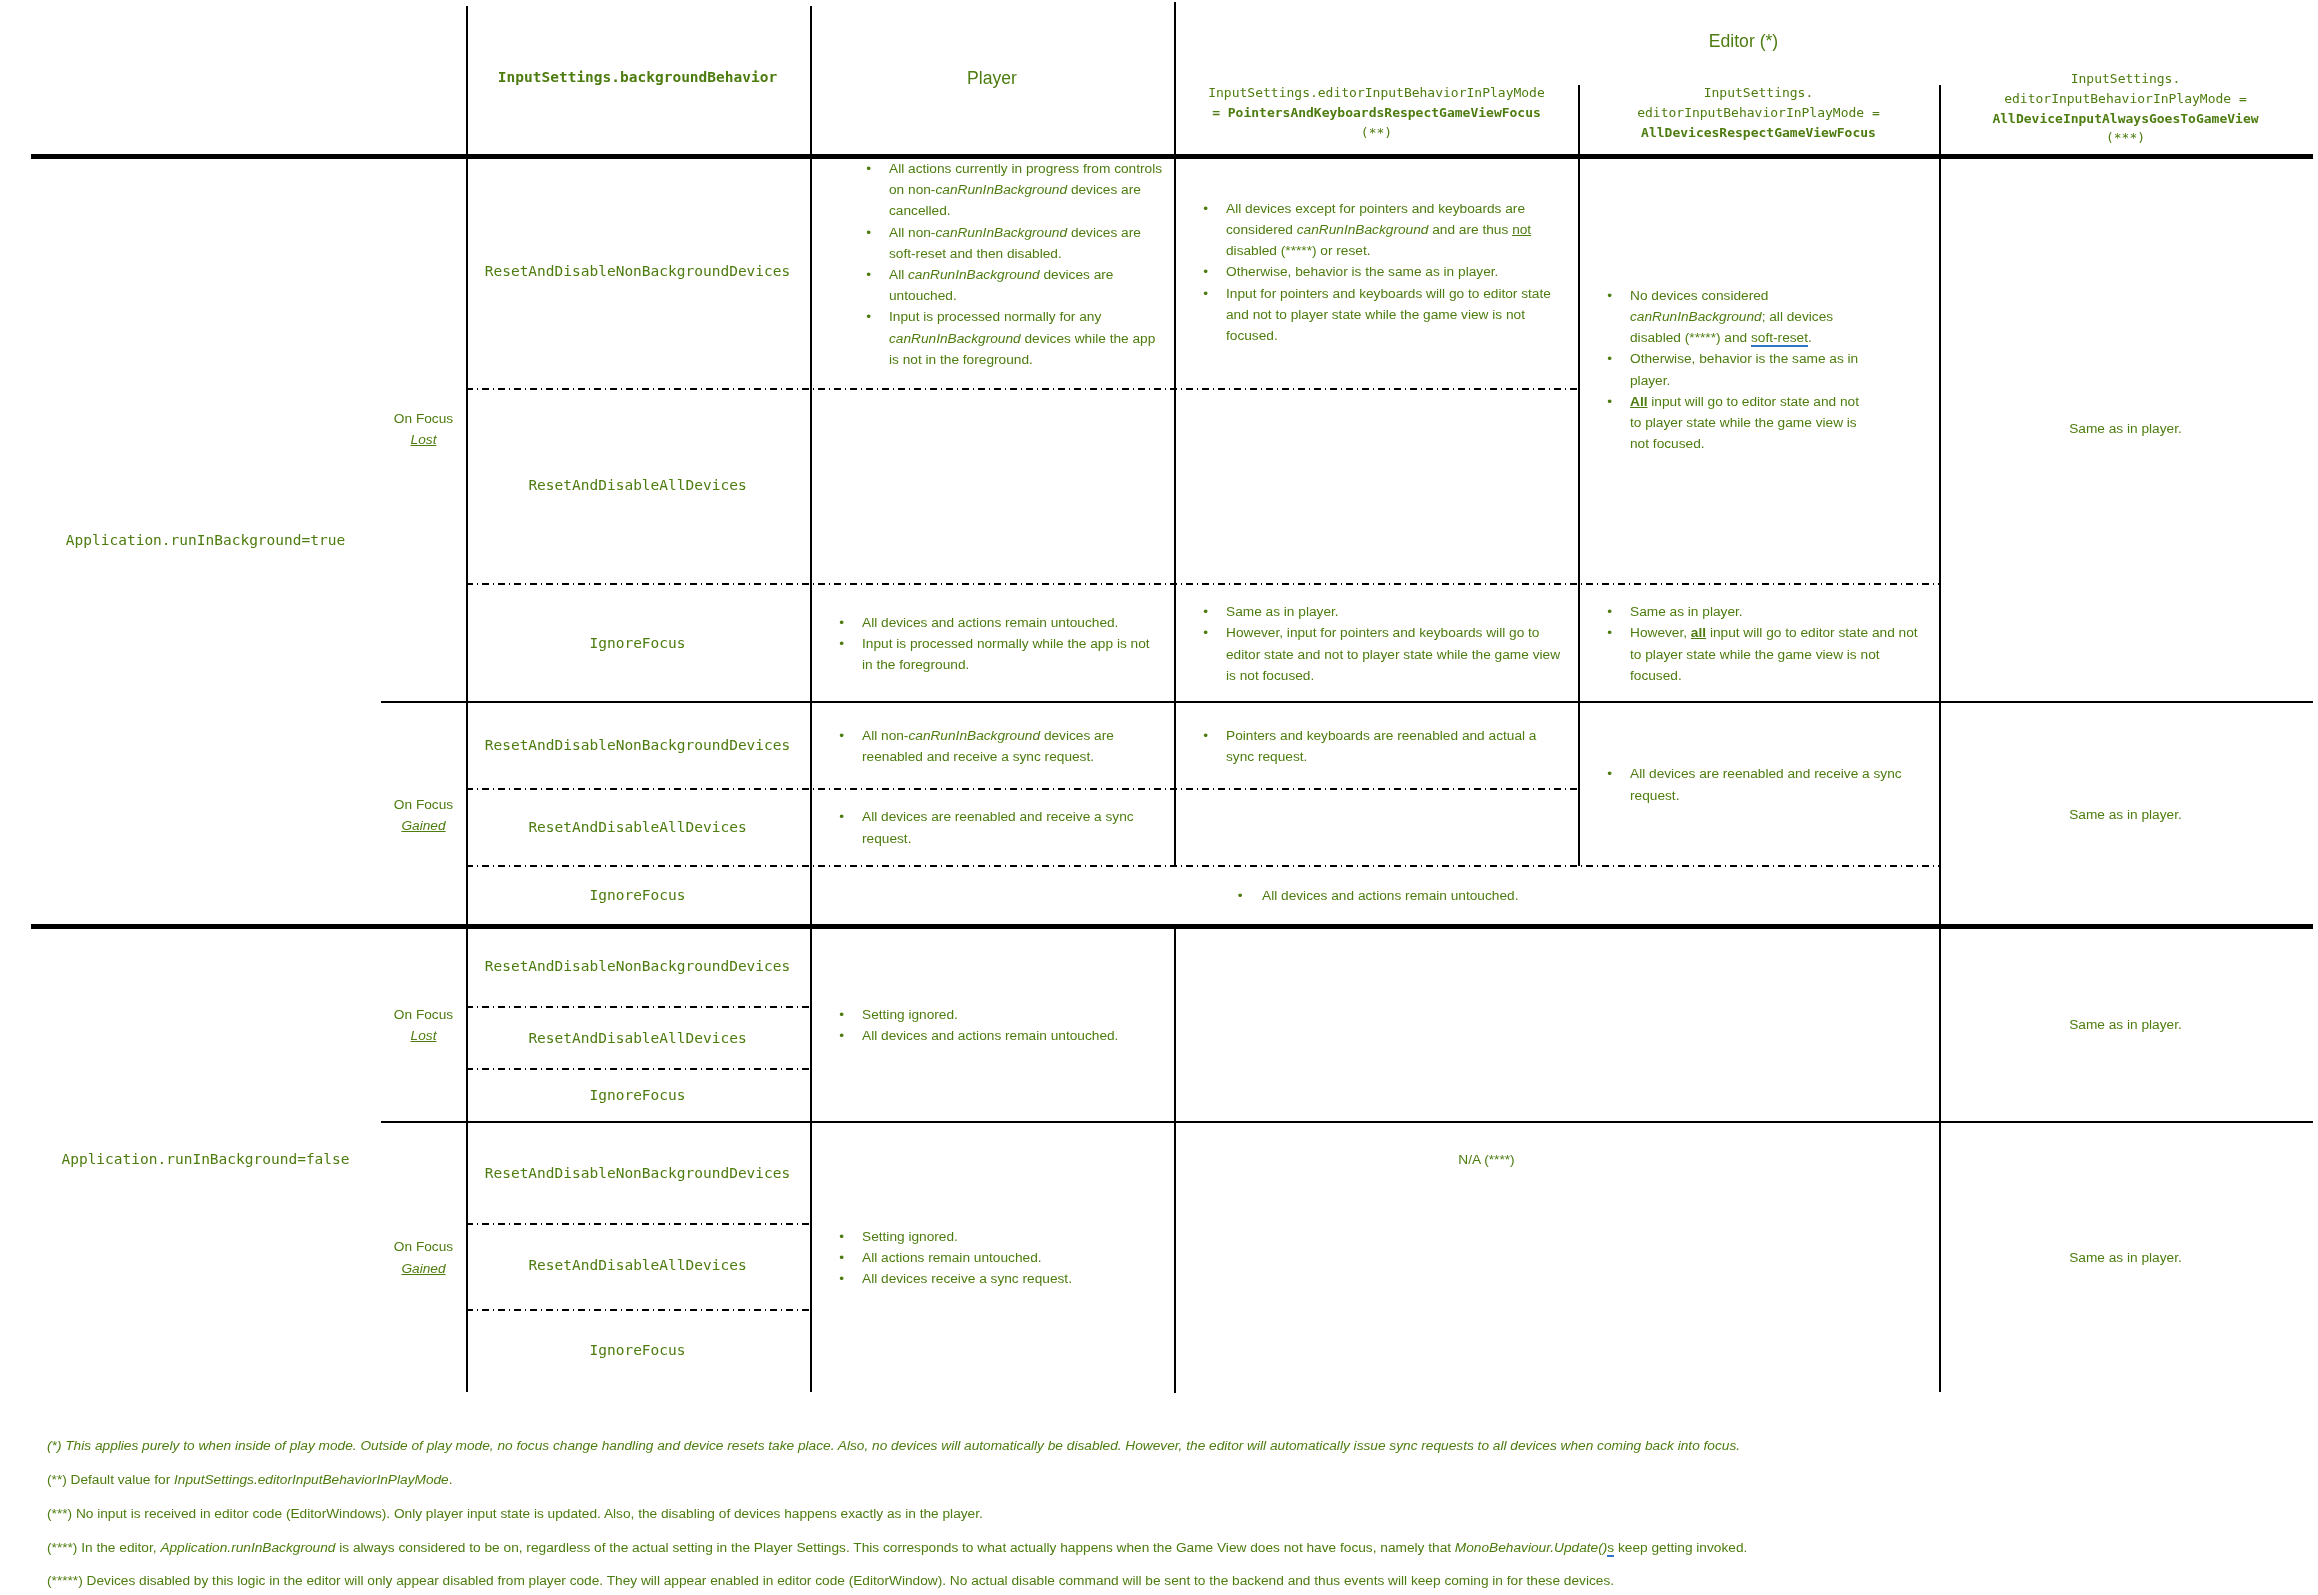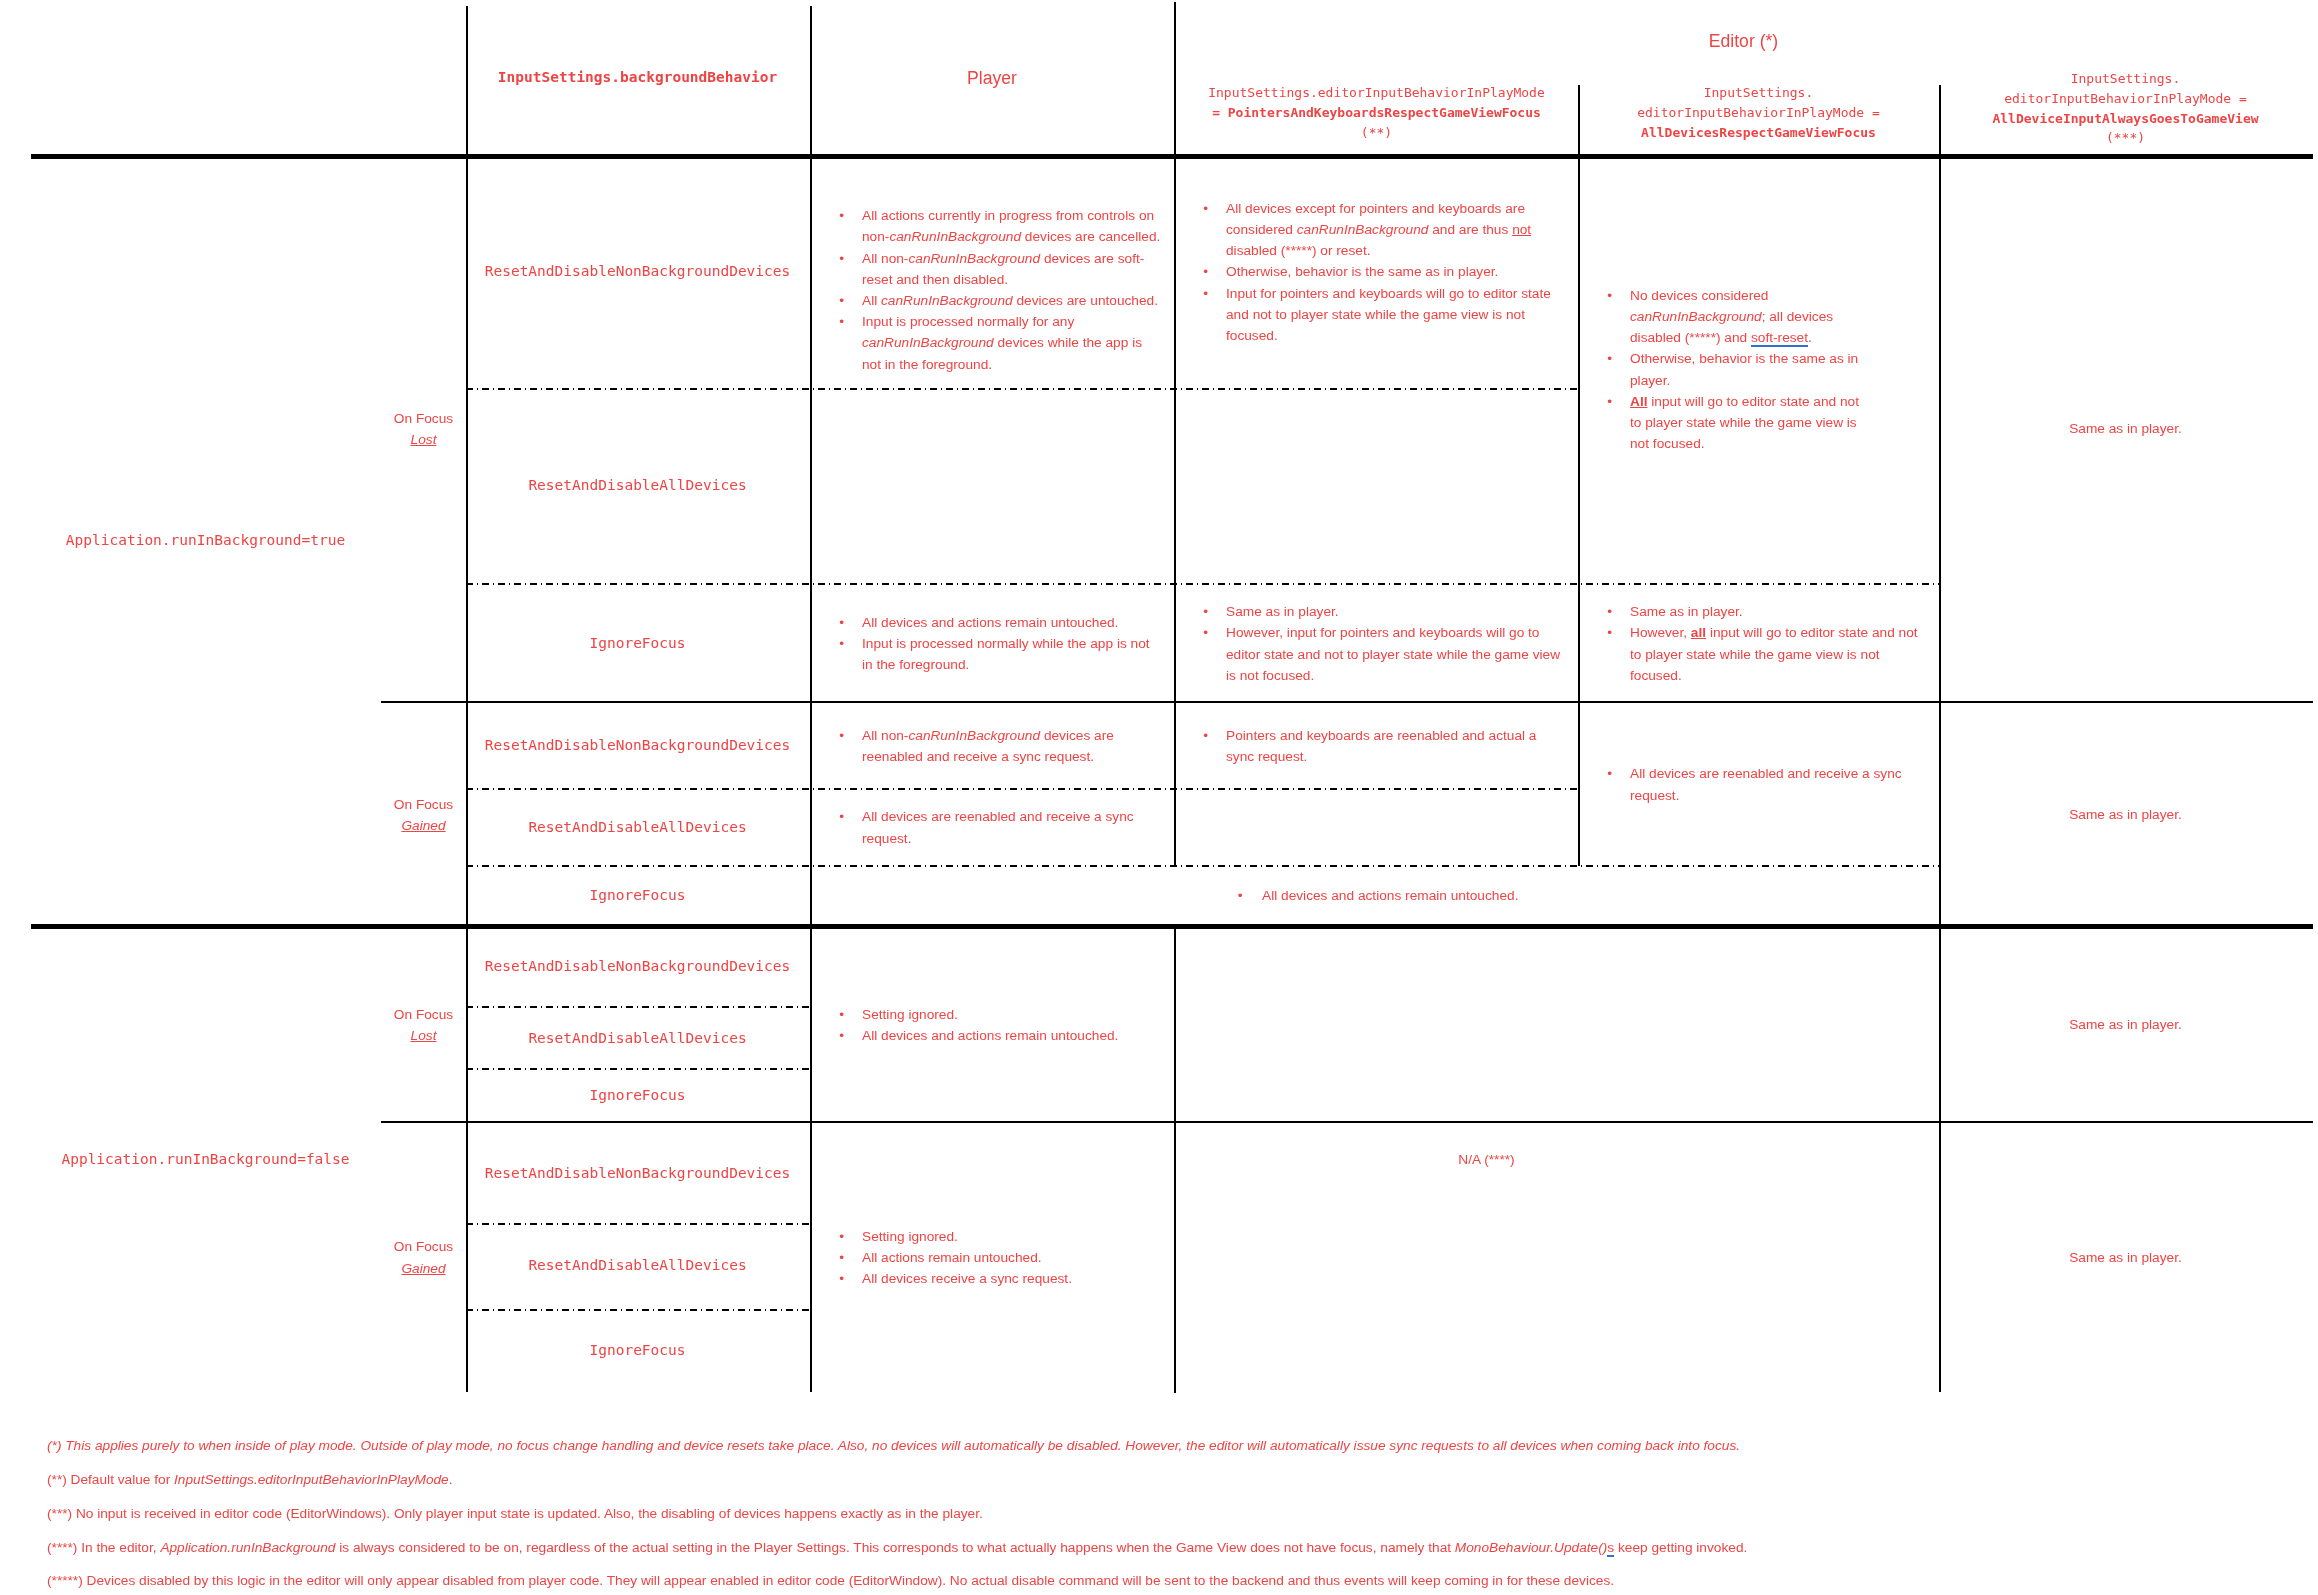--- a/index.html
+++ b/index.html
@@ -1,17 +1,17 @@
 <!DOCTYPE html>
 <html style="font-size:12.2px"><head>
 <meta charset="utf-8">
 <style>
   html,body{margin:0;padding:0;background:#fff;}
   #page{position:relative;width:2319px;height:1596px;background:#ffffff;overflow:hidden;
-        font-family:"Liberation Sans",sans-serif;color:#ef4444;}
+        font-family:"Liberation Sans",sans-serif;color:#4d7c0f;}
   .cell{position:absolute;display:flex;flex-direction:column;justify-content:center;box-sizing:border-box;}
   .center{align-items:center;text-align:center;}
   .mono{font-family:"DejaVu Sans Mono",monospace;}
   .fs-label{font-size:14.5px;line-height:1.45;}
   .fs-big{font-size:17.6px;line-height:1.3;}
   .fs-sub{font-size:13px;line-height:1.52;}
   .fs-body{font-size:13.7px;line-height:1.55;}
   .bold{font-weight:bold;}
   .u{text-decoration:underline;}
   .g{text-decoration:none;border-bottom:2.3px double #2e74c8;}
@@ -115,21 +115,21 @@
   <div class="cell center mono fs-label" style="left:466px;top:1123px;width:343px;height:101px;">
       <div>ResetAndDisableNonBackgroundDevices</div>
     </div>
   <div class="cell center mono fs-label" style="left:466px;top:1223px;width:343px;height:86px;">
       <div>ResetAndDisableAllDevices</div>
     </div>
   <div class="cell center mono fs-label" style="left:466px;top:1310px;width:343px;height:82px;">
       <div>IgnoreFocus</div>
     </div>
 
-  <div class="cell fs-body" style="left:810px;top:174px;width:364px;height:232px;">
+  <div class="cell fs-body" style="left:810px;top:148px;width:364px;height:232px;padding-left:27px;">
     <ul class="b">
         <li>All actions currently in progress from controls on non-<i>canRunInBackground</i> devices are cancelled.</li>
         <li>All non-<i>canRunInBackground</i> devices are soft-reset and then disabled.</li>
         <li>All <i>canRunInBackground</i> devices are untouched.</li>
         <li>Input is processed normally for any <i>canRunInBackground</i> devices while the app is not in the foreground.</li>
       </ul>
   </div>
   <div class="cell fs-body" style="left:1174px;top:156px;width:405px;height:232px;">
     <ul class="b">
         <li>All devices except for pointers and keyboards are considered <i>canRunInBackground</i> and are thus <span class="u">not</span> disabled (*****) or reset.</li>

